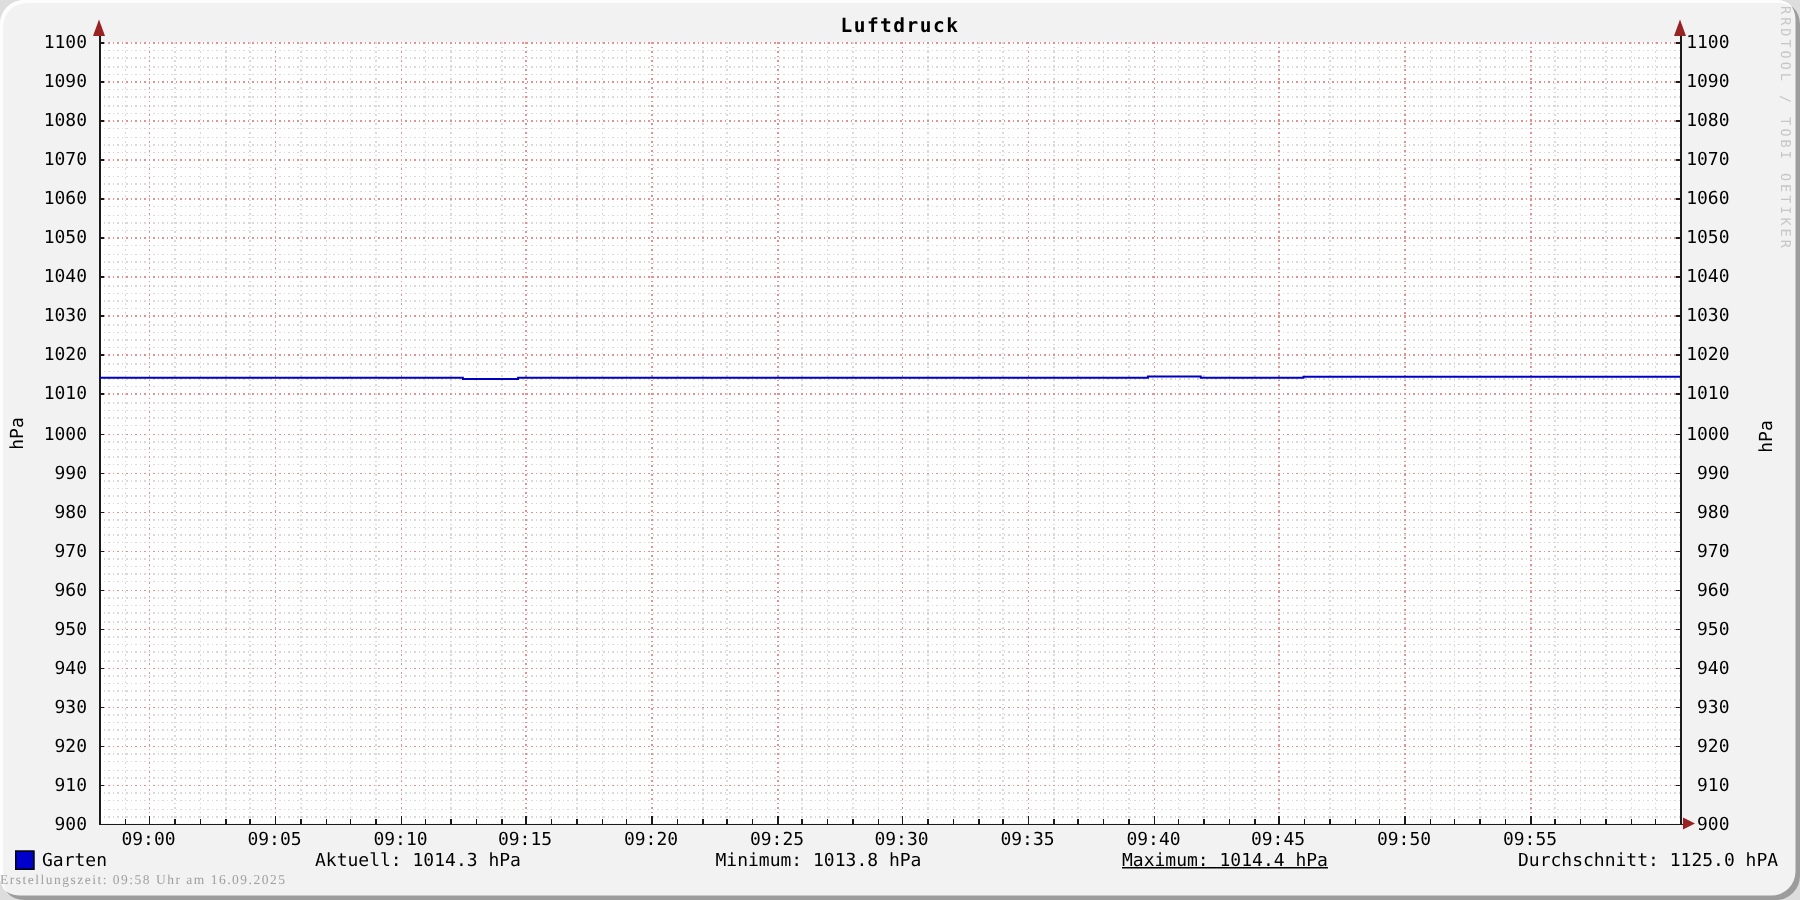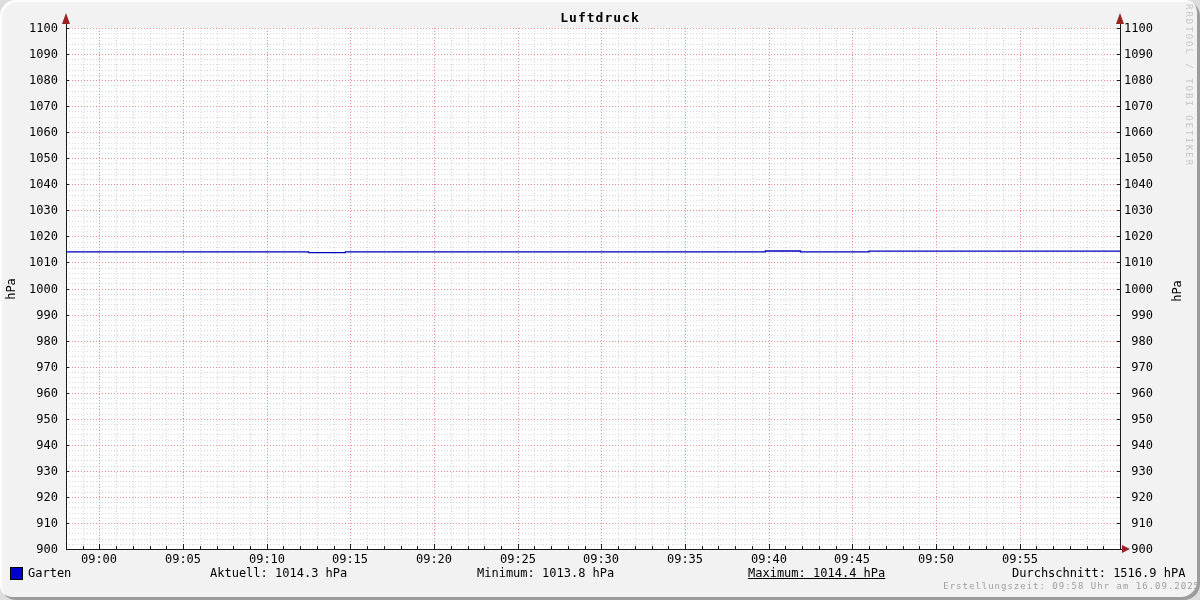--- a/index.html
+++ b/index.html
@@ -18,22 +18,22 @@
   .unit-right{left:1177px;top:291px;}
   .watermark{position:absolute;left:1184px;top:4px;writing-mode:vertical-rl;
              font-size:9px;letter-spacing:2px;color:#c6c6c6;white-space:nowrap;}
   .legend-swatch{position:absolute;left:10px;top:567px;width:11px;height:11px;border:1px solid #000;}
   .legend-label{position:absolute;left:28px;top:566px;font-size:12px;}
   .stat{position:absolute;top:566px;font-size:12px;white-space:pre;}
   .stat-aktuell{left:210px;text-align:center;}
   .stat-minimum{left:477px;}
   .stat-maximum{left:748px;text-decoration:underline;}
   .stat-durchschnitt{left:1012px;}
-  .creation{position:absolute;top:581px;left:0;width:100%;text-align:right;
-            font-size:9px;color:#9f9f9f;letter-spacing:1px;}
+  .creation{position:absolute;top:581px;left:0;width:100%;text-align:left;
+            font-size:9px;color:#9f9f9f;letter-spacing:1px;font-family:Liberation Serif, serif;}
 </style>
 </head>
 <body>
 
 <div class="graph">
   <div class="title">Luftdruck</div>
 
   <svg id="chart-svg" width="1200" height="600" xmlns="http://www.w3.org/2000/svg">
       <rect x="66" y="28" width="1054" height="521" fill="#ffffff"></rect>
       <g stroke="#d9d9d9" stroke-dasharray="1 2" shape-rendering="crispEdges">
@@ -384,16 +384,16 @@
   <div class="unit-label unit-right">hPa</div>
 
   <div class="watermark">RRDTOOL / TOBI OETIKER</div>
 
   <div class="legend-swatch" style="background: rgb(0, 0, 204);"></div>
   <div class="legend-label">Garten</div>
 
   <div class="stat stat-aktuell">Aktuell: 1014.3 hPa</div>
   <div class="stat stat-minimum">Minimum: 1013.8 hPa</div>
   <div class="stat stat-maximum">Maximum: 1014.4 hPa</div>
-  <div class="stat stat-durchschnitt">Durchschnitt: 1516.9 hPA</div>
+  <div class="stat stat-durchschnitt">Durchschnitt: 1125.0 hPA</div>
 
   <div class="creation">Erstellungszeit: 09:58 Uhr am 16.09.2025</div>
 </div>
 
 </body></html>

